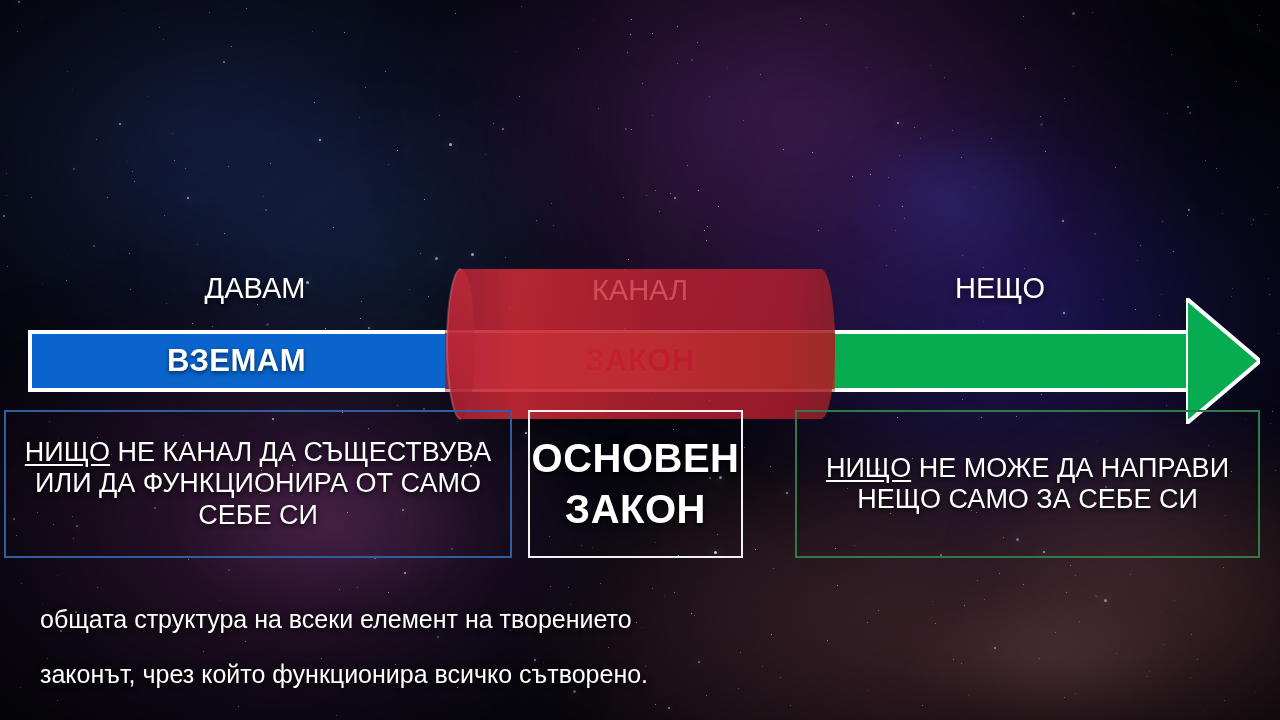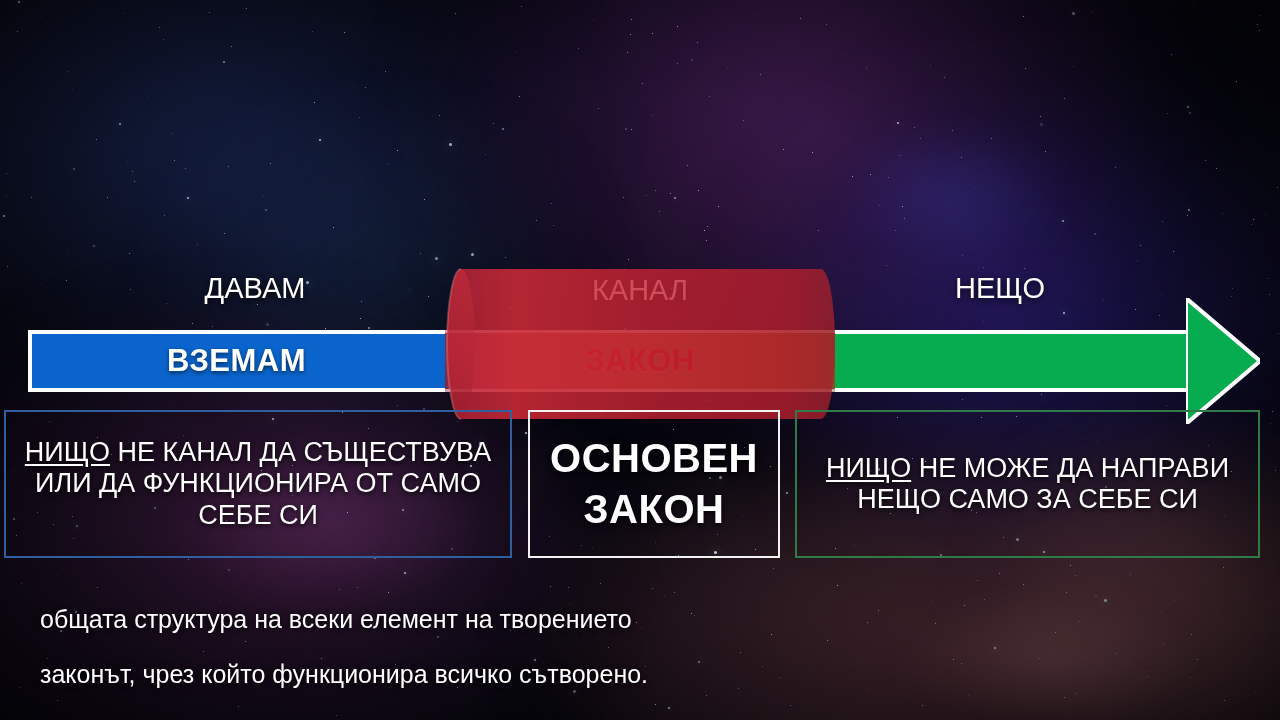--- a/index.html
+++ b/index.html
@@ -73,21 +73,21 @@
   .cap-mid{left:540px;top:274px;width:200px;}
   .cap-out{left:900px;top:272px;width:200px;}
 
   
   .cyl{position:absolute;left:443px;top:261px;width:396px;height:166px;pointer-events:none;}
 
   
   .box{position:absolute;box-sizing:border-box;display:flex;align-items:center;
        justify-content:center;text-align:center;}
   .box-left{left:4px;top:410px;width:508px;height:148px;border:2px solid #2f5f9e;}
-  .box-mid{left:528px;top:410px;width:252px;height:148px;border:2px solid #f2f2f2;}
+  .box-mid{left:528px;top:410px;width:215px;height:148px;border:2px solid #f2f2f2;}
   .box-right{left:795px;top:410px;width:465px;height:148px;border:2px solid #2f7a46;text-align:center;}
 
   .boxtxt{color:#fff;line-height:1.16;font-size:27px;
           text-shadow:0 2px 5px rgba(0,0,0,.85);padding:0 6px;}
   .boxtxt u{text-decoration:underline;text-underline-offset:3px;}
   .boxtxt.big{font-weight:bold;font-size:40px;line-height:1.28;letter-spacing:.5px;}
 
   
   .foot{position:absolute;left:40px;font-size:25px;color:#ffffff;white-space:nowrap;
         text-shadow:0 1px 6px rgba(0,0,0,.9);}

